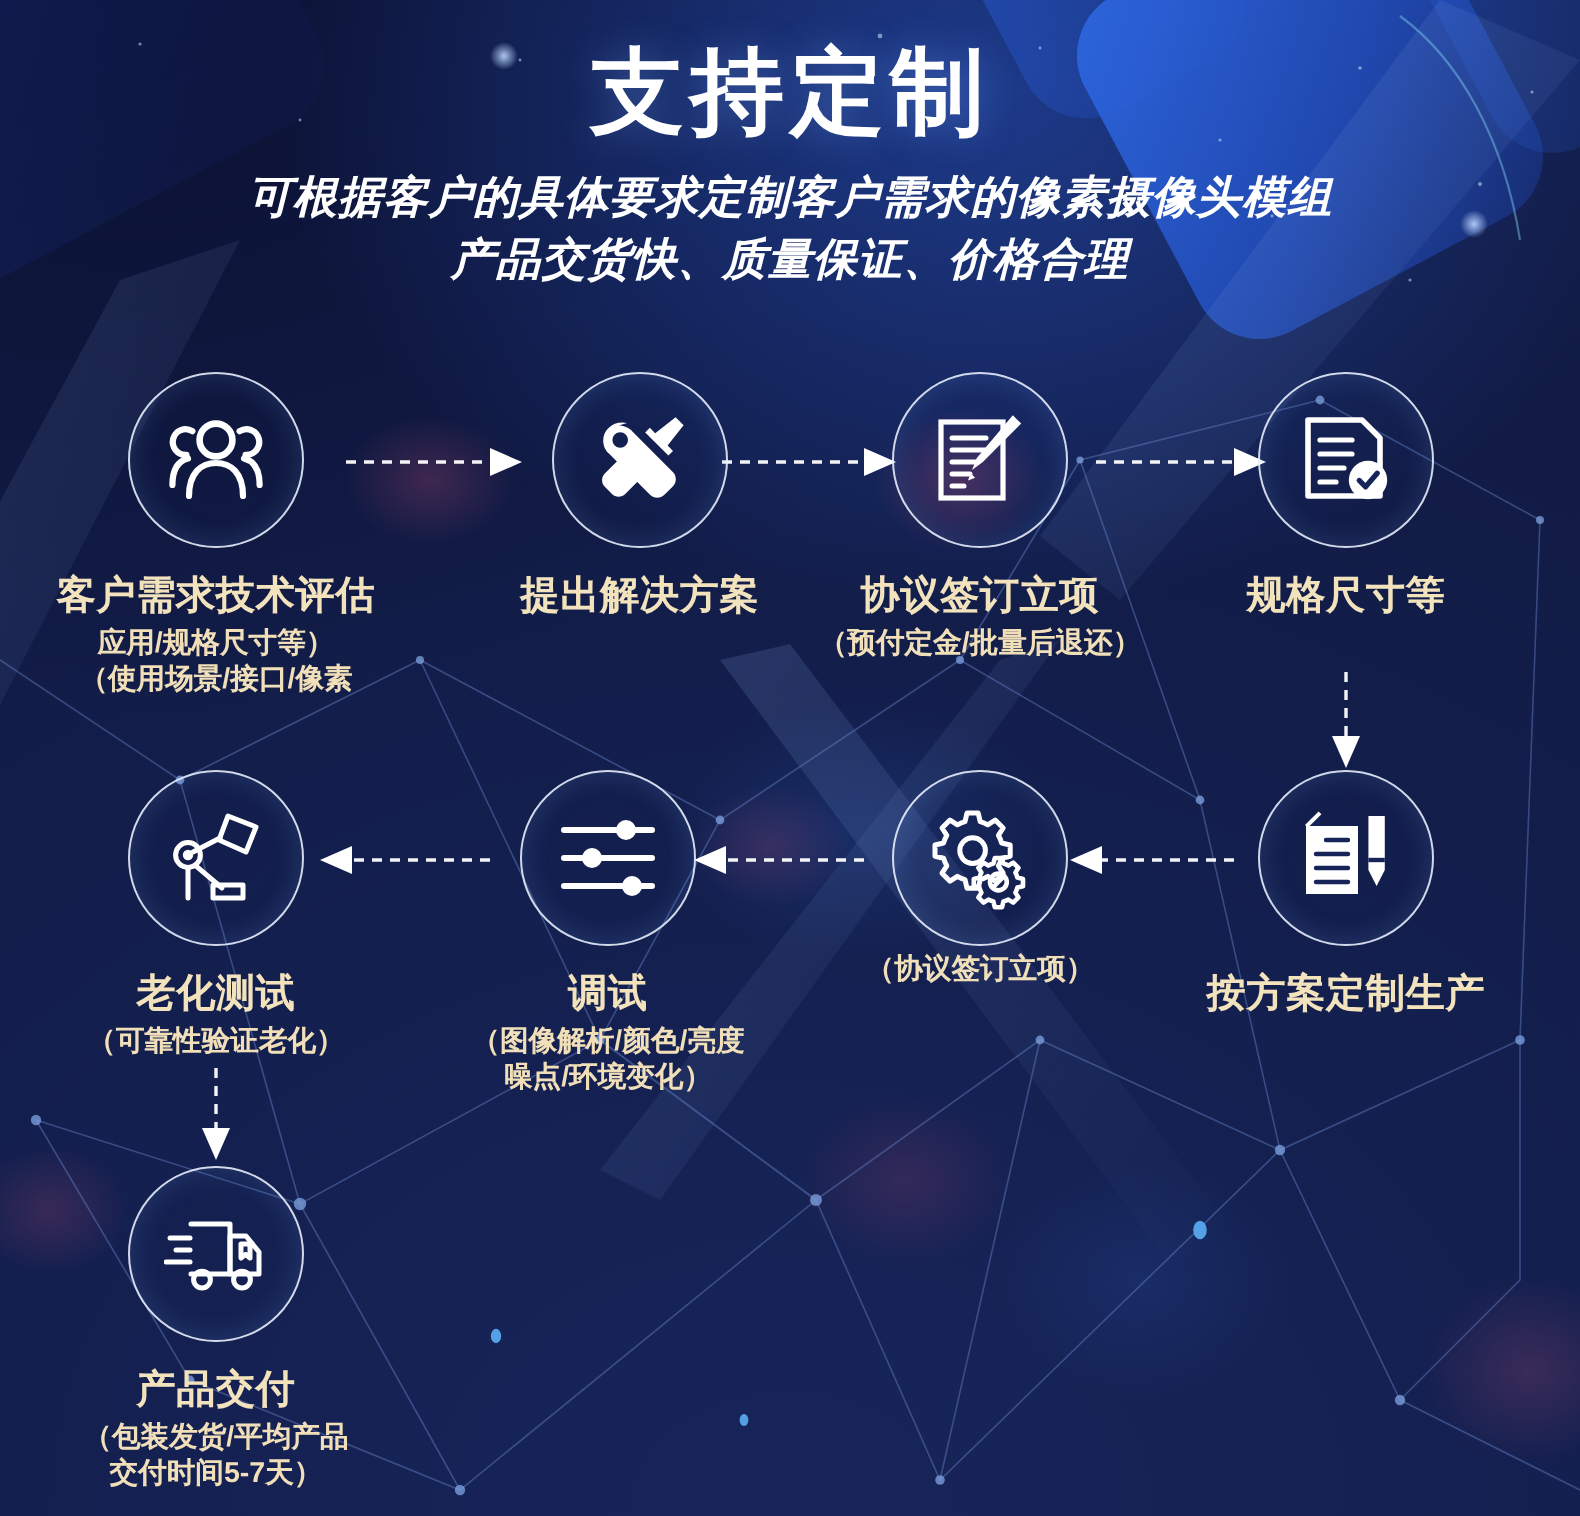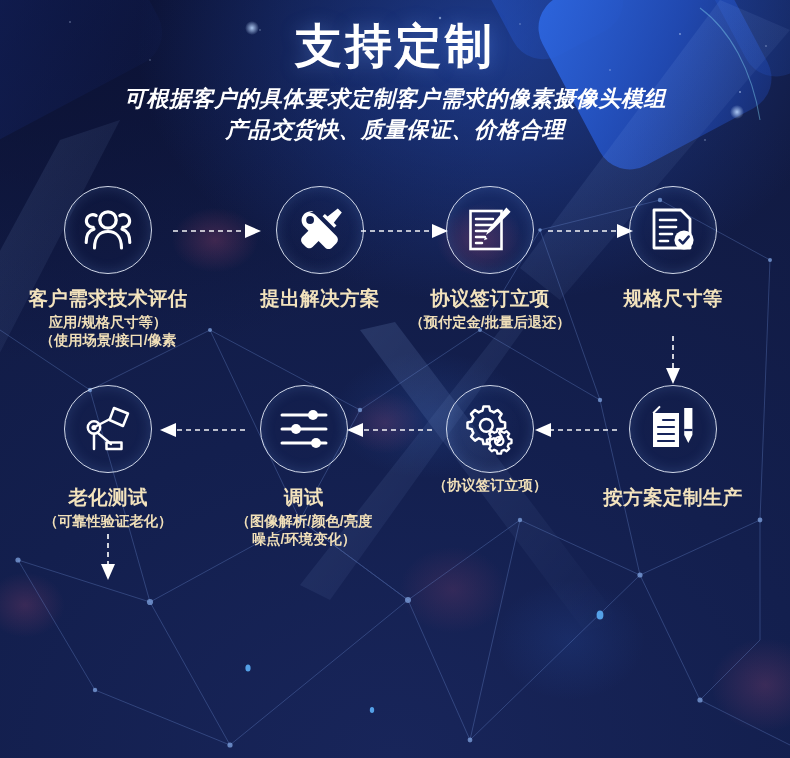--- a/index.html
+++ b/index.html
@@ -415,14 +415,35 @@
         </g>
         <circle cx="11.0" cy="23.5" r="2.6" fill="#ffffff"></circle>
       </svg>
     </div>
     <div class="node-title">老化测试</div>
     <div class="node-sub">
       <div>（可靠性验证老化）</div>
     </div>
   </div>
 
+  <div class="node" style="left:108px; top:583px;">
+    <div class="circle">
+      <svg width="52" height="40" viewBox="0 0 52 40">
+        <g fill="none" stroke="#ffffff" stroke-width="2.5" stroke-linejoin="round" stroke-linecap="round">
+          <path d="M13.5 5.0 H33.0 V30.0 H13.5"></path>
+          <path d="M33.0 11.0 H41.0 L47.5 19.0 V30.0 H33.0 Z"></path>
+          <path d="M38.5 15.0 H43.0 L43.0 22.0 L40.8 20.2 L38.5 22.0 Z"></path>
+          <circle cx="19.0" cy="32.8" r="4.2"></circle>
+          <circle cx="39.0" cy="32.8" r="4.2"></circle>
+          <line x1="3.0" y1="12.0" x2="13.0" y2="12.0"></line>
+          <line x1="6.0" y1="18.0" x2="13.0" y2="18.0"></line>
+          <line x1="1.0" y1="24.0" x2="13.0" y2="24.0"></line>
+        </g>
+      </svg>
+    </div>
+    <div class="node-title">产品交付</div>
+    <div class="node-sub">
+      <div>（包装发货/平均产品</div>
+      <div>交付时间5-7天）</div>
+    </div>
+  </div>
 
 </div>
 
 </body></html>

